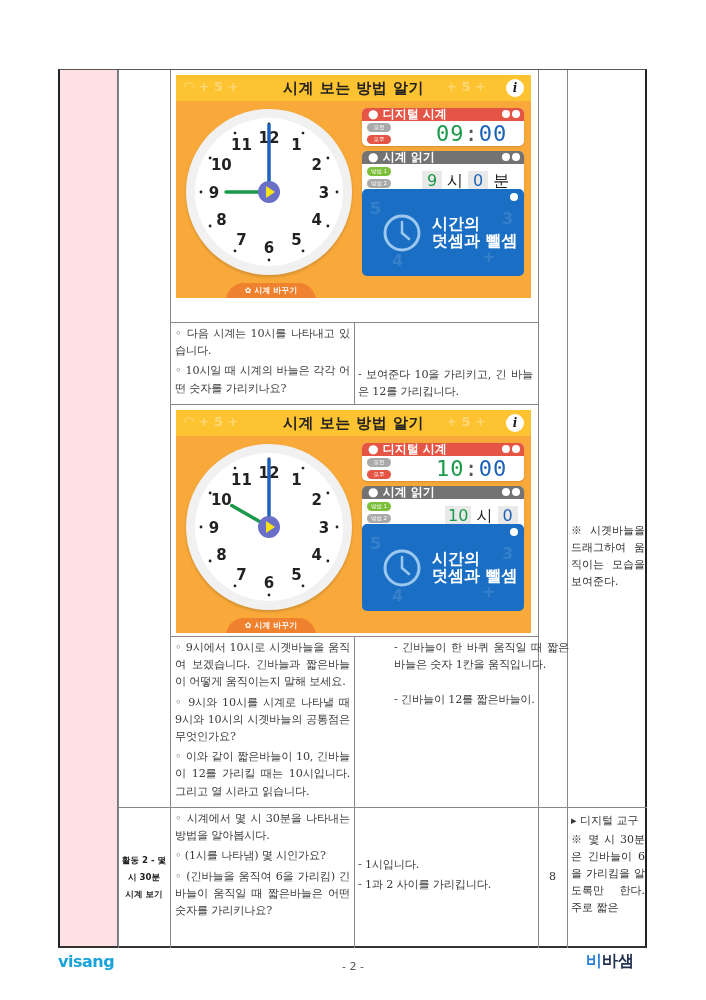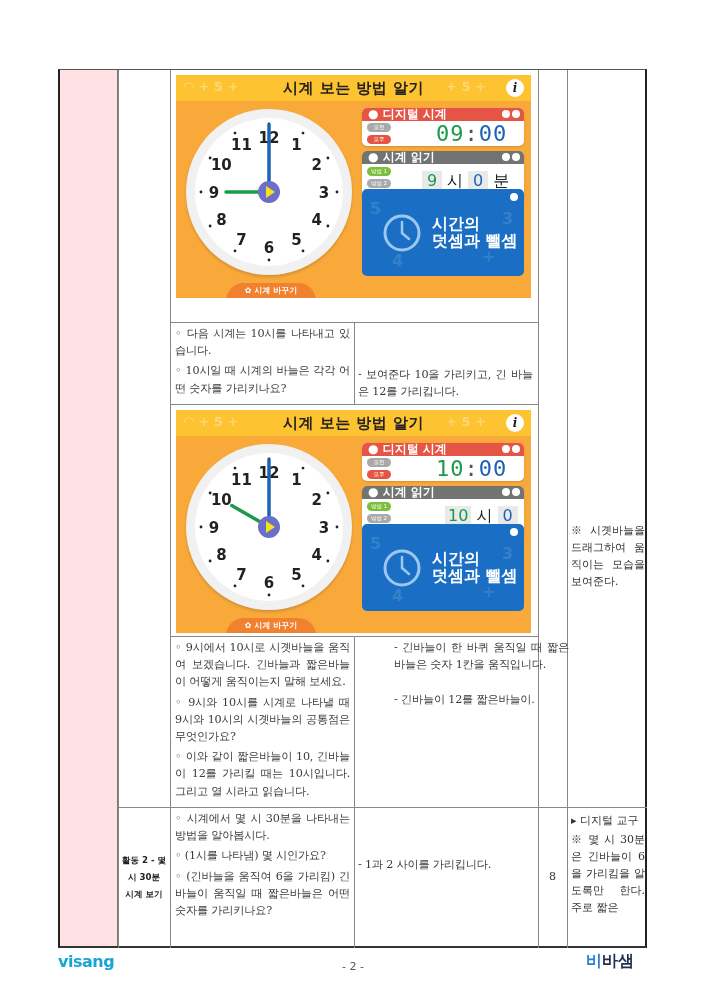--- a/index.html
+++ b/index.html
@@ -275,20 +275,21 @@
   <div>활동 2 - 몇</div>
   <div>시 30분</div>
   <div>시계 보기</div>
 </div>
 <div class="cell-text" style="left:175px; top:810px; width:175px;">
   <p>◦ 시계에서 몇 시 30분을 나타내는 방법을 알아봅시다.</p>
   <p>◦ (1시를 나타냄) 몇 시인가요?</p>
   <p>◦ (긴바늘을 움직여 6을 가리킴) 긴바늘이 움직일 때 짧은바늘은 어떤 숫자를 가리키나요?</p>
 </div>
 <div class="cell-text" style="left:358px; top:856px; width:175px;">
+  <p>- 1시입니다.</p>
   <p>- 1과 2 사이를 가리킵니다.</p>
 </div>
 <div class="minutes">8</div>
 <div class="note" style="top:812px;">
   <div>▸ 디지털 교구</div>
   <div style="margin-top:2px; max-height:103px; overflow:hidden;">※ 몇 시 30분은 긴바늘이 6을 가리킴을 알도록만 한다. 주로 짧은</div>
 </div>
 
 <div class="footer-logo">visang</div>
 <div class="page-num">- 2 -</div>

